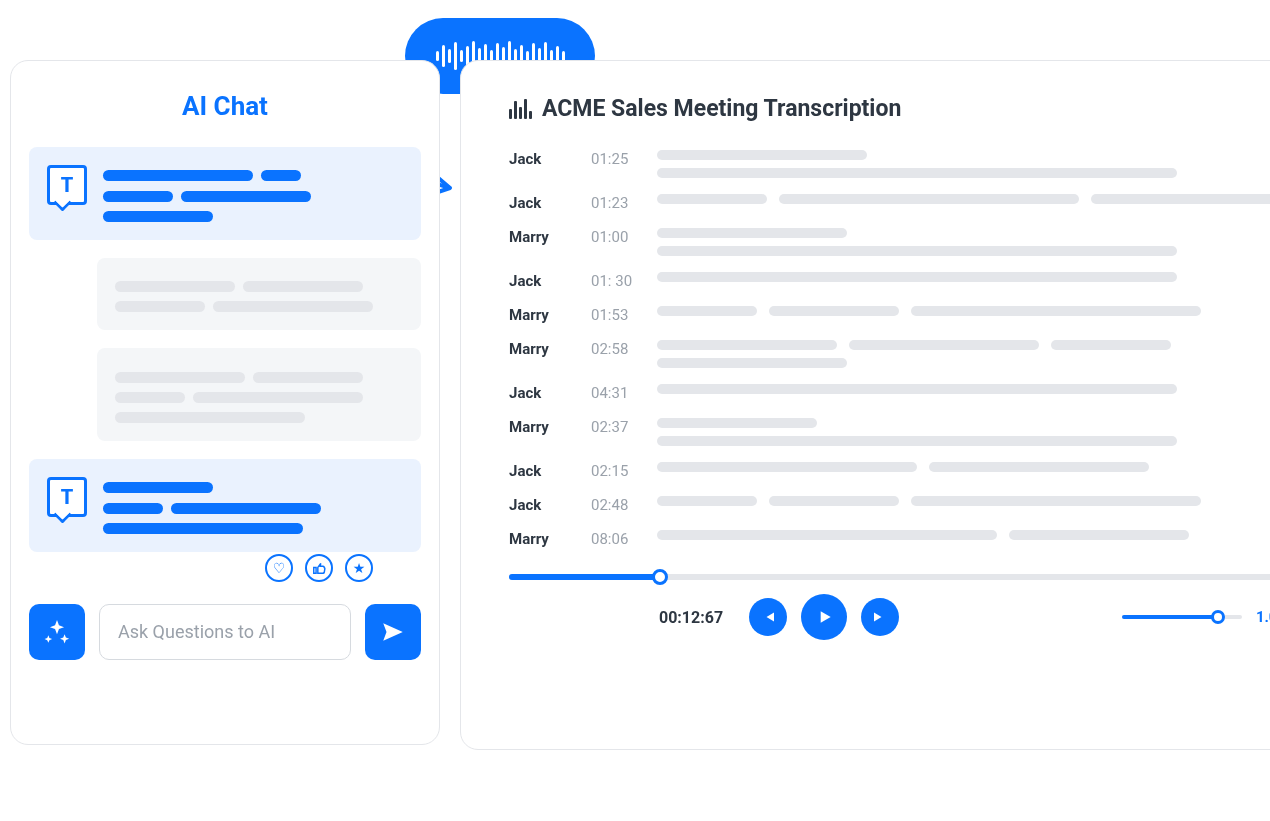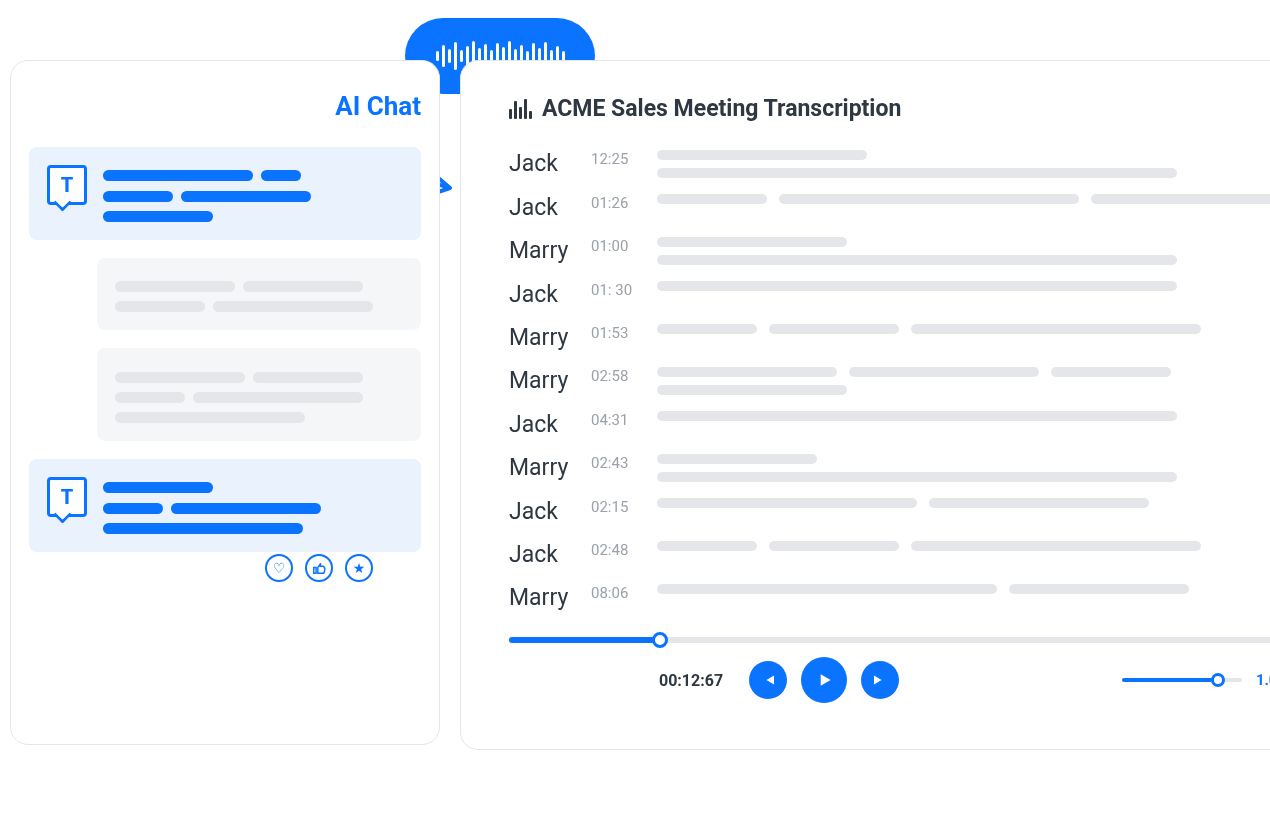--- a/index.html
+++ b/index.html
@@ -14,21 +14,21 @@
   *{box-sizing:border-box;font-family:-apple-system,BlinkMacSystemFont,"Segoe UI",Roboto,Arial,sans-serif}
   html,body{margin:0;padding:0;background:#fff}
   .stage{position:relative;width:1270px;height:821px;margin:0 auto}
 
   
   .chat-panel{
     position:absolute;left:10px;top:60px;width:430px;height:685px;
     border:1px solid var(--grey);border-radius:18px;padding:20px 18px 16px 18px;
     background:#fff;
   }
-  .chat-title{text-align:right;color:var(--blue);font-size:26px;font-weight:700;margin:10px 0 26px}
+  .chat-title{text-align:center;color:var(--blue);font-size:26px;font-weight:700;margin:10px 0 26px}
   .msg{border-radius:8px;padding:18px 18px 14px 18px;margin-bottom:18px;display:flex;gap:16px}
   .msg.ai{background:var(--blue-lt)}
   .msg.user{background:#f4f6f8;margin-left:68px}
   .avatar{
     width:40px;height:40px;flex:0 0 40px;border-radius:4px;background:#fff;border:3px solid var(--blue);
     display:flex;align-items:center;justify-content:center;color:var(--blue);font-weight:800;font-size:20px;
     position:relative
   }
   .avatar::after{ 
     content:"";position:absolute;left:6px;bottom:-7px;width:10px;height:10px;background:#fff;border-left:3px solid var(--blue);border-bottom:3px solid var(--blue);transform:rotate(-45deg);border-bottom-left-radius:2px
@@ -59,21 +59,21 @@
   .tx-panel{
     position:absolute;left:460px;top:60px;width:884px;height:690px;
     border:1px solid var(--grey);border-radius:18px;background:#fff;padding:24px 40px 18px 48px;
   }
   .dots{position:absolute;right:18px;top:18px;display:flex;gap:8px}
   .dot{width:11px;height:11px;border-radius:50%}
   .d-g{background:#2bd24b}.d-y{background:#ffbf2e}.d-r{background:#ff5a52}
   .tx-title{display:flex;align-items:center;gap:10px;color:var(--dark);font-size:23px;font-weight:700;margin:10px 0 28px}
   .tx-rows{display:flex;flex-direction:column;gap:16px;max-height:480px;overflow:hidden}
   .tx-row{display:flex;align-items:flex-start;gap:22px}
-  .spk{width:60px;color:var(--dark);font-weight:400;font-size:23px}
+  .spk{width:60px;color:var(--dark);font-weight:700;font-size:15px}
   .ts{width:44px;color:var(--grey-txt);font-size:15px}
   .body{flex:1;display:flex;flex-wrap:wrap;gap:8px 12px}
   .seg{height:10px;border-radius:5px;background:var(--grey)}
   
   .progress{position:relative;height:6px;border-radius:3px;background:var(--grey);margin:26px 0 10px}
   .progress .fill{position:absolute;left:0;top:0;bottom:0;background:var(--blue);border-radius:3px}
   .progress .knob{position:absolute;top:50%;width:16px;height:16px;border-radius:50%;background:#fff;border:3px solid var(--blue);transform:translate(-50%,-50%)}
   
   .player{display:flex;align-items:center;gap:26px;margin-top:14px}
   .time{color:var(--dark);font-weight:700;font-size:16px;margin-left:150px}
@@ -171,20 +171,35 @@
     <div class="reactions">
       <div class="react">♡</div>
       <div class="react">
         <svg width="14" height="14" viewBox="0 0 24 24" fill="none" stroke="currentColor" stroke-width="2.5">
             <path d="M7 11v10H3V11zM21 11c0-1.1-.9-2-2-2h-5l1-5-5 7v10h9c1 0 1.8-.7 2-1.7l1-6c.2-1.2-.7-2.3-1-2.3z"></path>
           </svg>
       </div>
       <div class="react">★</div>
     </div>
 
+    <div class="input-row">
+      <div class="magic-btn sparkle">
+        <svg width="26" height="26" viewBox="0 0 24 24" fill="#fff">
+            <path d="M12 1l1.8 4.7L18.5 7.5 13.8 9.3 12 14l-1.8-4.7L5.5 7.5l4.7-1.8zM4 15l1 2.5L7.5 18.5 5 19.5 4 22l-1-2.5L.5 18.5 3 17.5zM19 14l1.2 3 3 1.2-3 1.2L19 22.6l-1.2-3.2-3-1.2 3-1.2z"></path>
+          </svg>
+      </div>
+      <div class="q-input">
+        <span>Ask Questions to AI</span>
+      </div>
+      <div class="send-btn">
+        <svg width="26" height="26" viewBox="0 0 24 24" fill="#fff">
+            <path d="M3 20l18-8L3 4l3 8-3 8zm4-7l9-1-9-1v2z"></path>
+          </svg>
+      </div>
+    </div>
   </div>
 
   <div class="tx-panel">
     <div class="dots">
       <div class="dot d-g"></div>
       <div class="dot d-y"></div>
       <div class="dot d-r"></div>
     </div>
 
     <div class="tx-title">
@@ -194,29 +209,29 @@
           <span style="height:12px"></span>
           <span style="height:20px"></span>
           <span style="height:8px"></span>
       </span>
       <span>ACME Sales Meeting Transcription</span>
     </div>
 
     <div class="tx-rows" id="txrows">
         <div class="tx-row">
           <div class="spk">Jack</div>
-          <div class="ts">12:25</div>
+          <div class="ts">01:25</div>
           <div class="body">
             <span class="seg" style="width: 210px;"></span>
             <span class="seg" style="width: 520px;"></span>
           </div>
         </div>
         <div class="tx-row">
           <div class="spk">Jack</div>
-          <div class="ts">01:26</div>
+          <div class="ts">01:23</div>
           <div class="body">
             <span class="seg" style="width: 110px;"></span>
             <span class="seg" style="width: 300px;"></span>
             <span class="seg" style="width: 210px;"></span>
           </div>
         </div>
         <div class="tx-row">
           <div class="spk">Marry</div>
           <div class="ts">01:00</div>
           <div class="body">
@@ -252,21 +267,21 @@
         </div>
         <div class="tx-row">
           <div class="spk">Jack</div>
           <div class="ts">04:31</div>
           <div class="body">
             <span class="seg" style="width: 520px;"></span>
           </div>
         </div>
         <div class="tx-row">
           <div class="spk">Marry</div>
-          <div class="ts">02:43</div>
+          <div class="ts">02:37</div>
           <div class="body">
             <span class="seg" style="width: 160px;"></span>
             <span class="seg" style="width: 520px;"></span>
           </div>
         </div>
         <div class="tx-row">
           <div class="spk">Jack</div>
           <div class="ts">02:15</div>
           <div class="body">
             <span class="seg" style="width: 260px;"></span>

